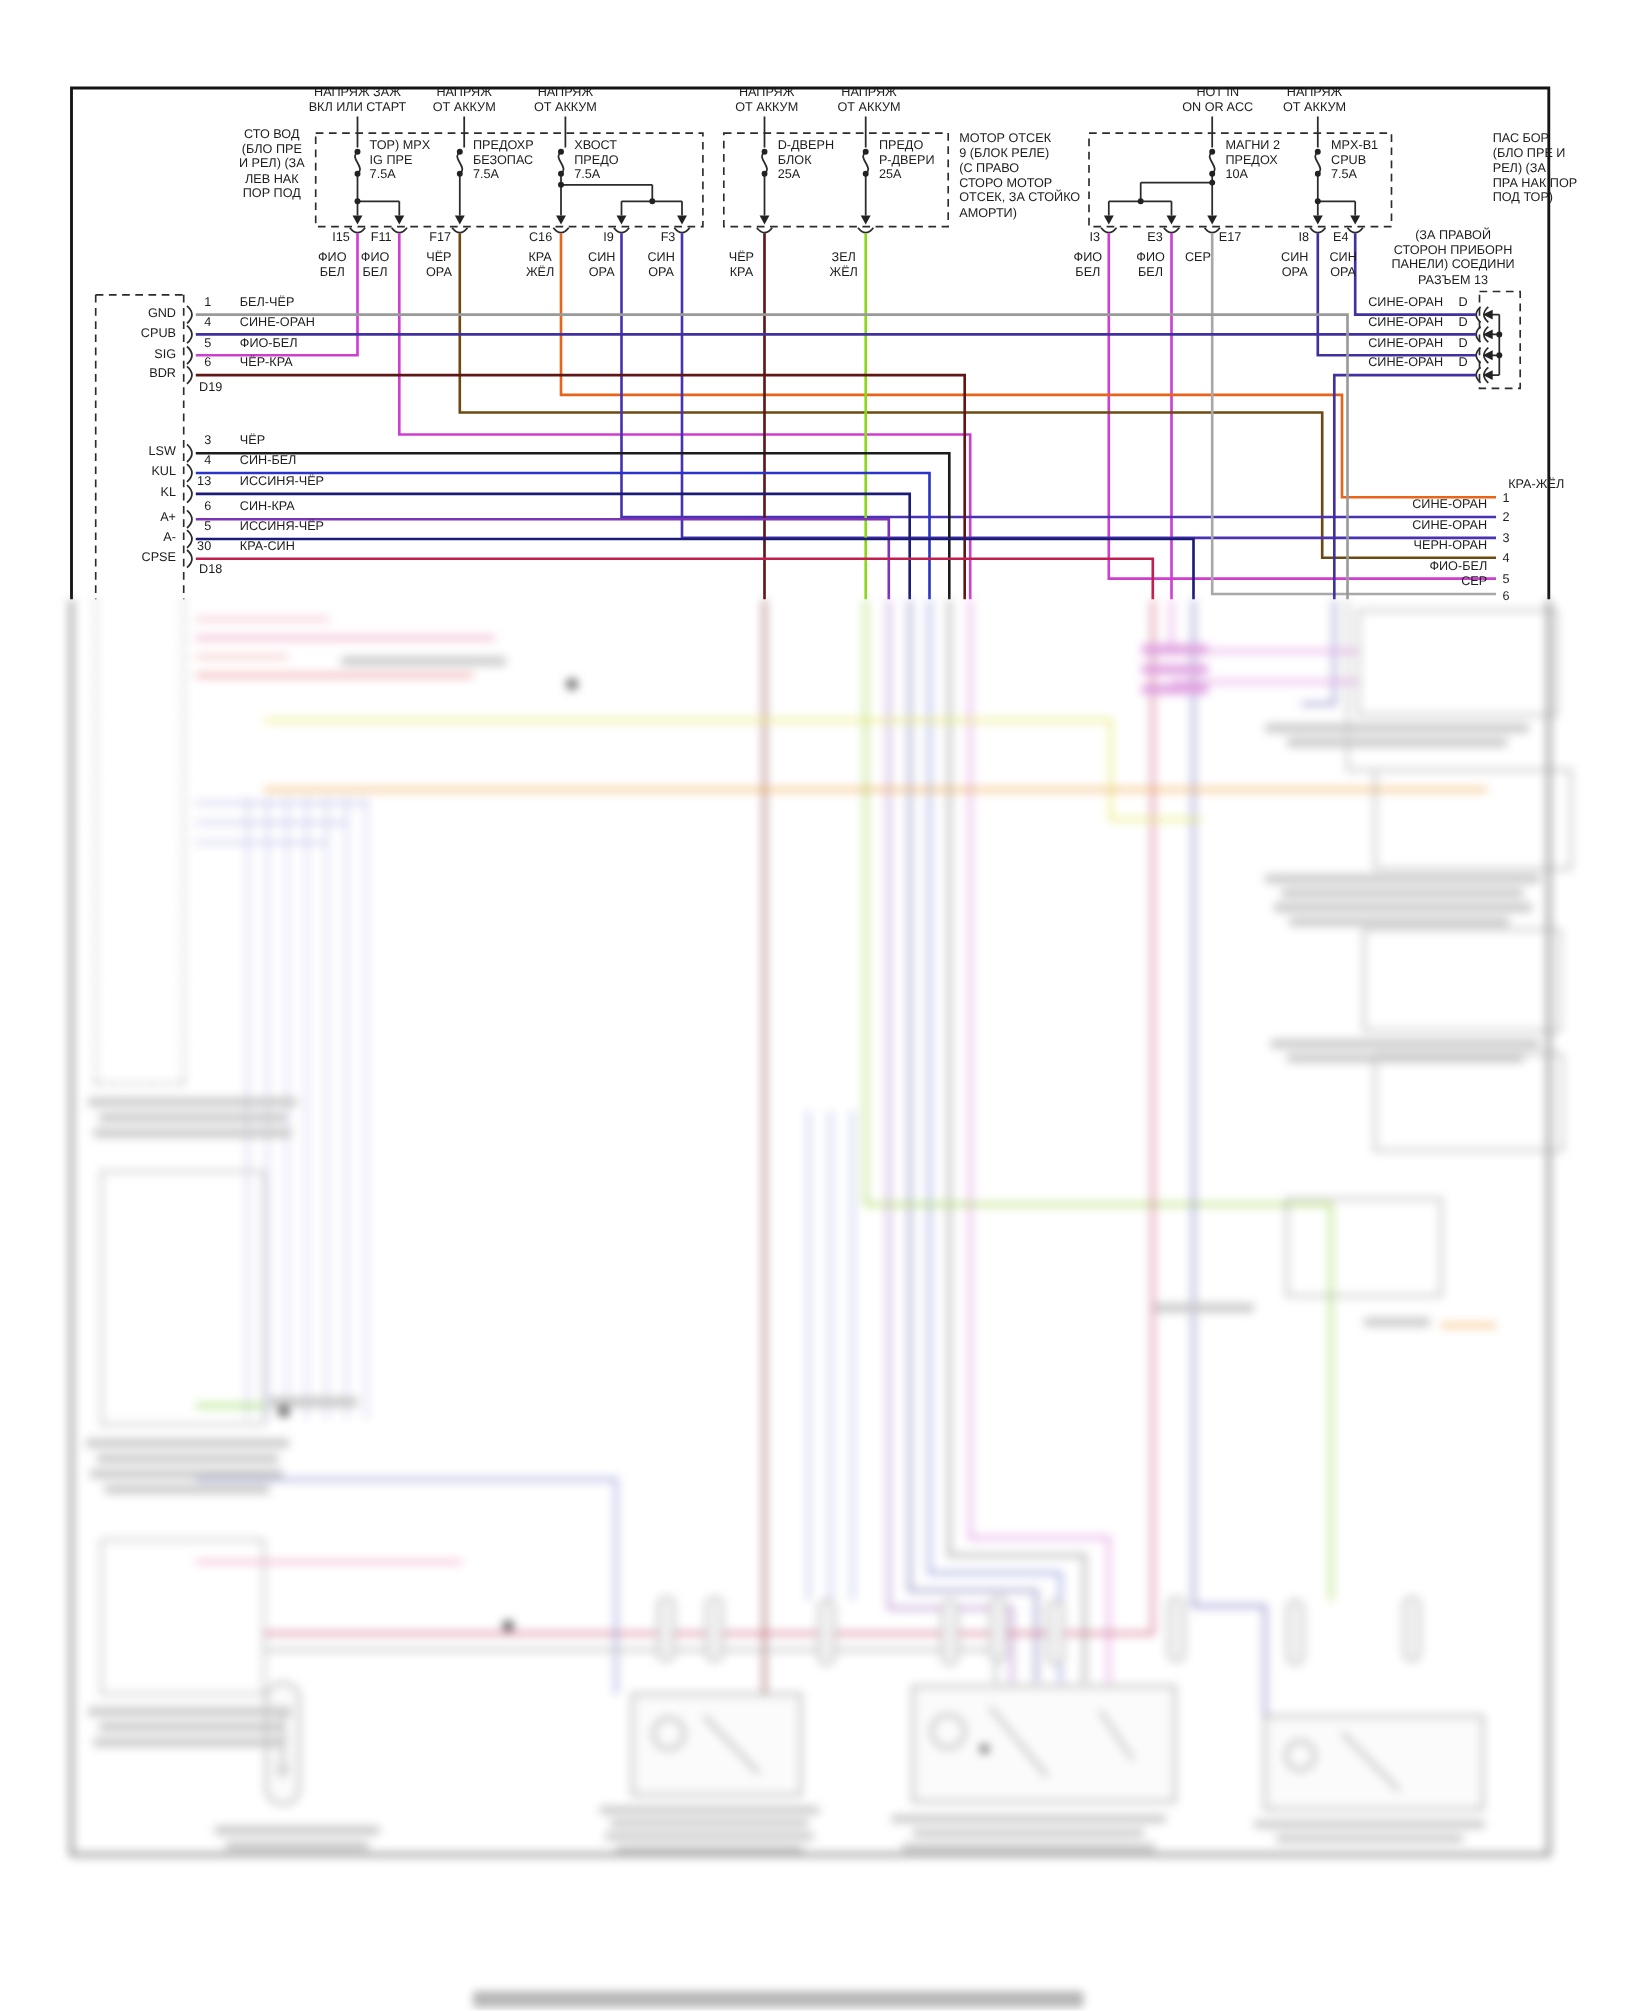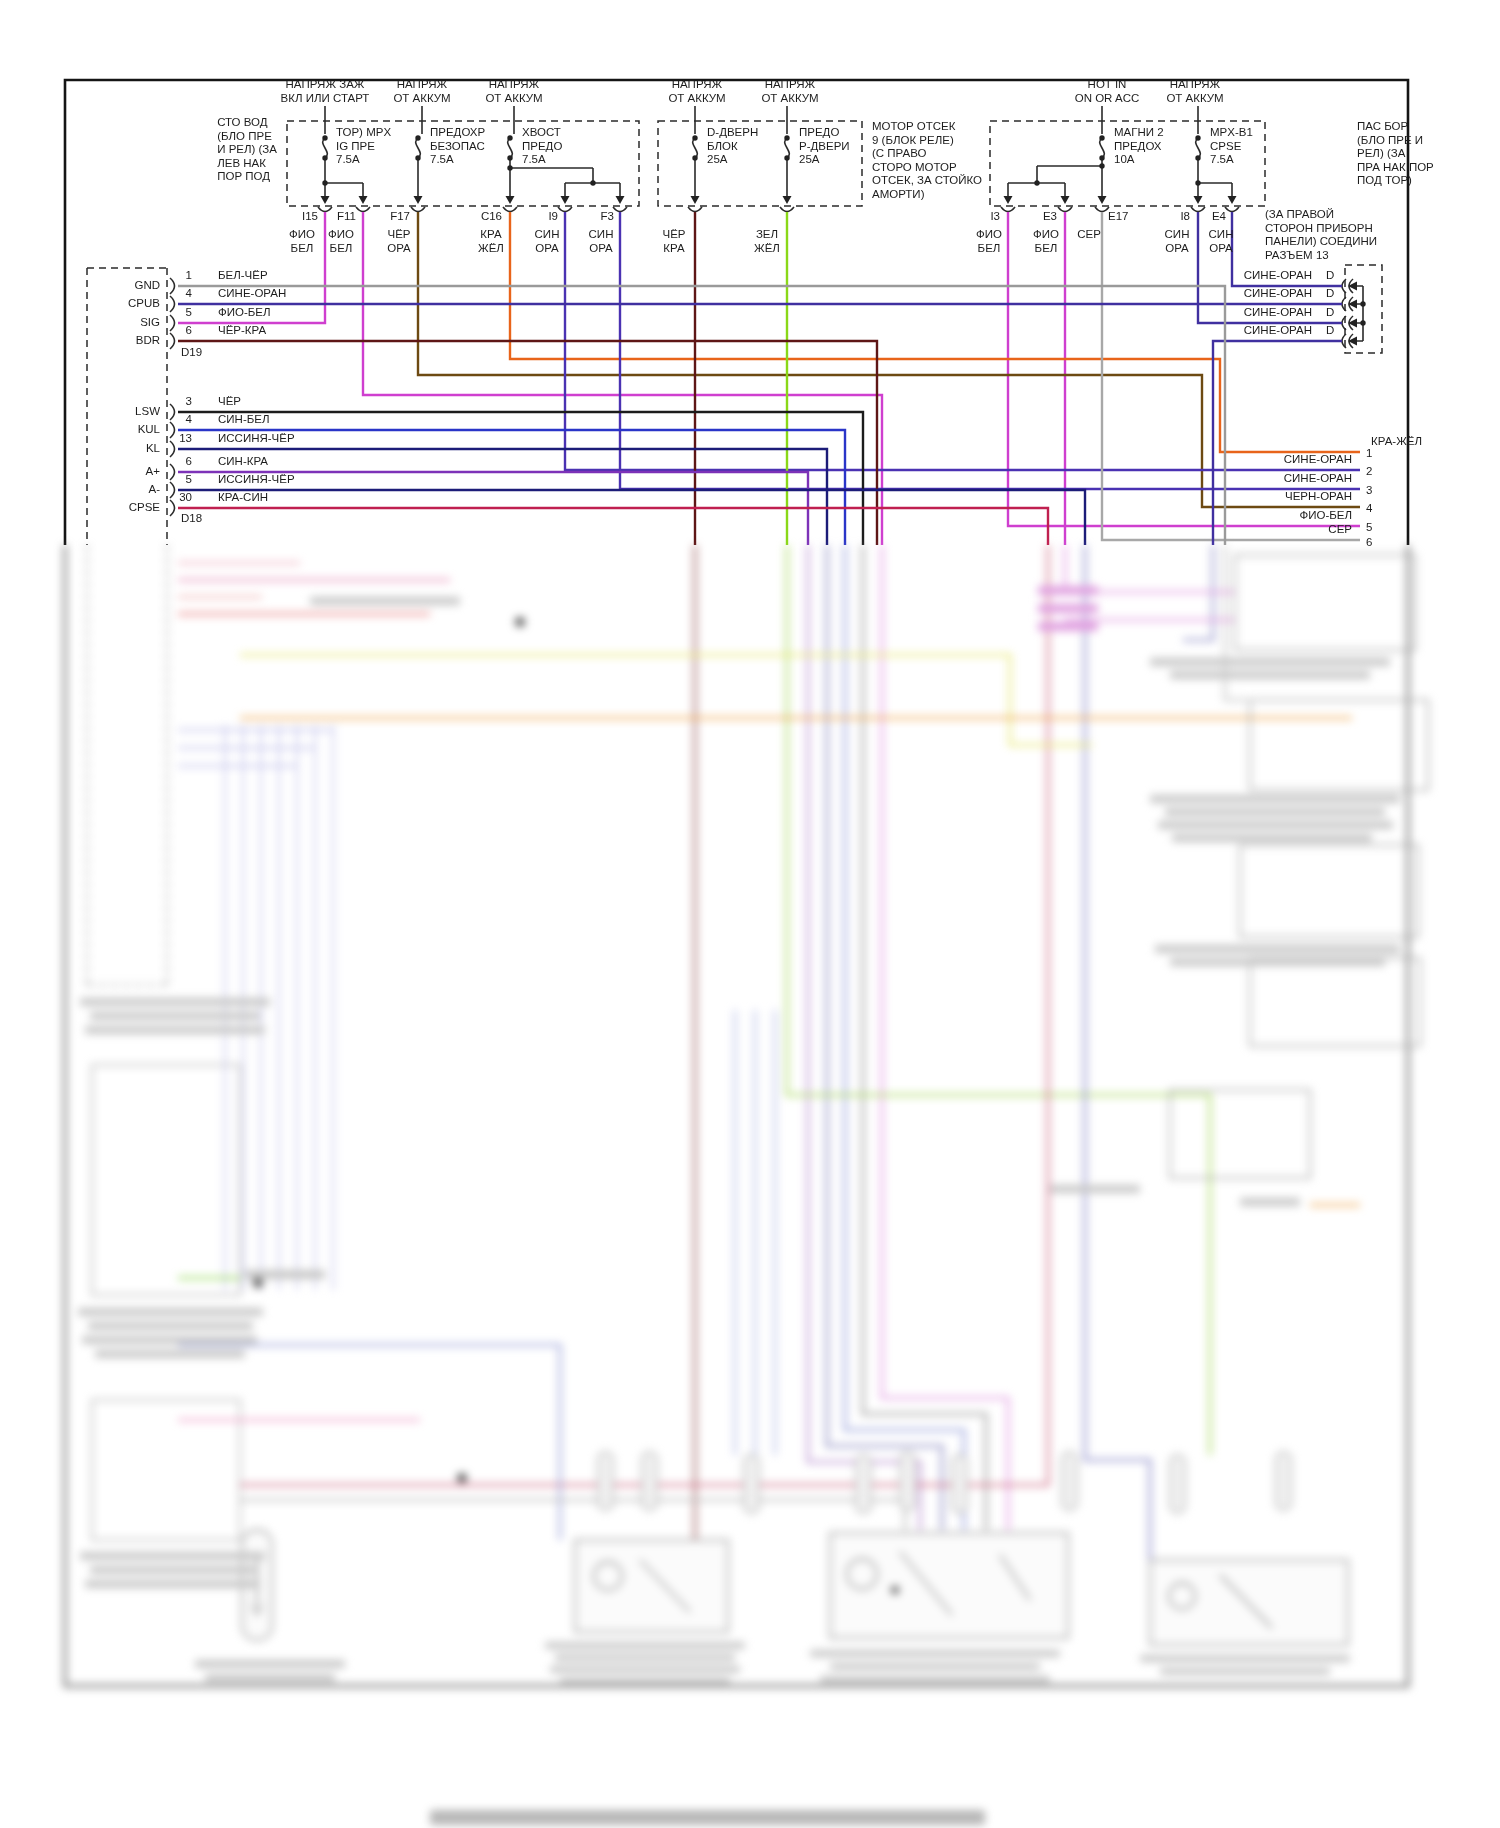--- a/index.html
+++ b/index.html
@@ -1,21 +1,21 @@
 <!DOCTYPE html>
 <html><head>
 <meta charset="utf-8">
 <style>
   html,body{margin:0;padding:0;background:#fff;}
   #stage{position:relative;width:1500px;height:1828px;background:#fff;overflow:hidden;
          font-family:"Liberation Sans","DejaVu Sans",sans-serif;}
   .abs{position:absolute;left:0;top:0;}
   .lbl{position:absolute;font-size:11.5px;line-height:13.5px;color:#1d1d1d;white-space:pre-line;}
   .c{transform:translateX(-50%);text-align:center;}
-  .r{transform:translateX(-100%);text-align:left;}
+  .r{transform:translateX(-100%);text-align:center;}
   .blur-zone{position:absolute;left:0;top:545px;width:1500px;height:1215px;filter:blur(4.5px);}
   .footer-smudge{position:absolute;left:430px;top:1810px;width:555px;height:15px;background:#7d7d7d;
                  opacity:.55;filter:blur(4px);border-radius:3px;}
 </style>
 </head>
 <body>
 
 <div id="stage">
 
   <svg class="abs" width="1500" height="545" viewBox="0 0 1500 545">
@@ -179,21 +179,21 @@
   <div class="lbl" style="left:707px;top:126px">D-ДВЕРН
 БЛОК
 25A</div>
   <div class="lbl" style="left:799px;top:126px">ПРЕДО
 Р-ДВЕРИ
 25A</div>
   <div class="lbl" style="left:1114px;top:126px">МАГНИ 2
 ПРЕДОХ
 10A</div>
   <div class="lbl" style="left:1210px;top:126px">MPX-B1
-CPSE
+CPUB
 7.5A</div>
 
   <div class="lbl r" style="left:318px;top:210px">I15</div>
   <div class="lbl r" style="left:356px;top:210px">F11</div>
   <div class="lbl r" style="left:410px;top:210px">F17</div>
   <div class="lbl r" style="left:502px;top:210px">C16</div>
   <div class="lbl r" style="left:558px;top:210px">I9</div>
   <div class="lbl r" style="left:614px;top:210px">F3</div>
   <div class="lbl r" style="left:1000px;top:210px">I3</div>
   <div class="lbl r" style="left:1057px;top:210px">E3</div>

